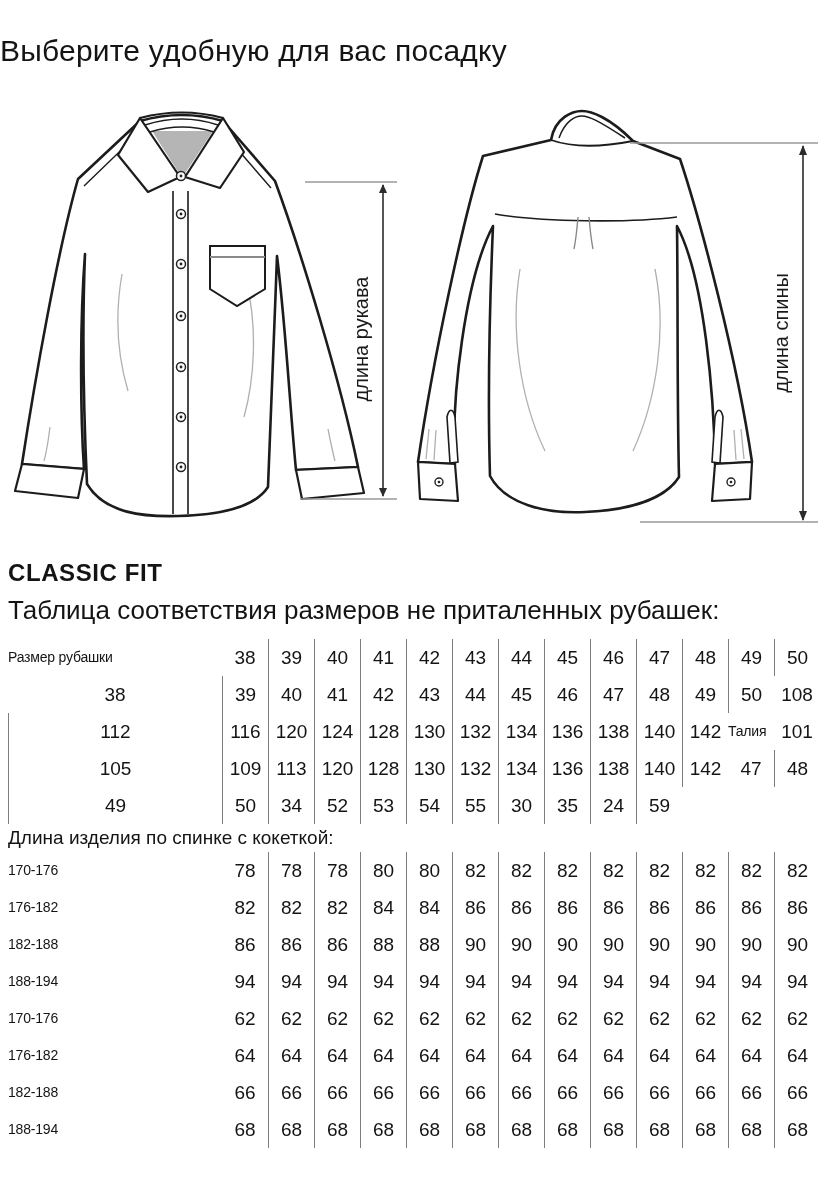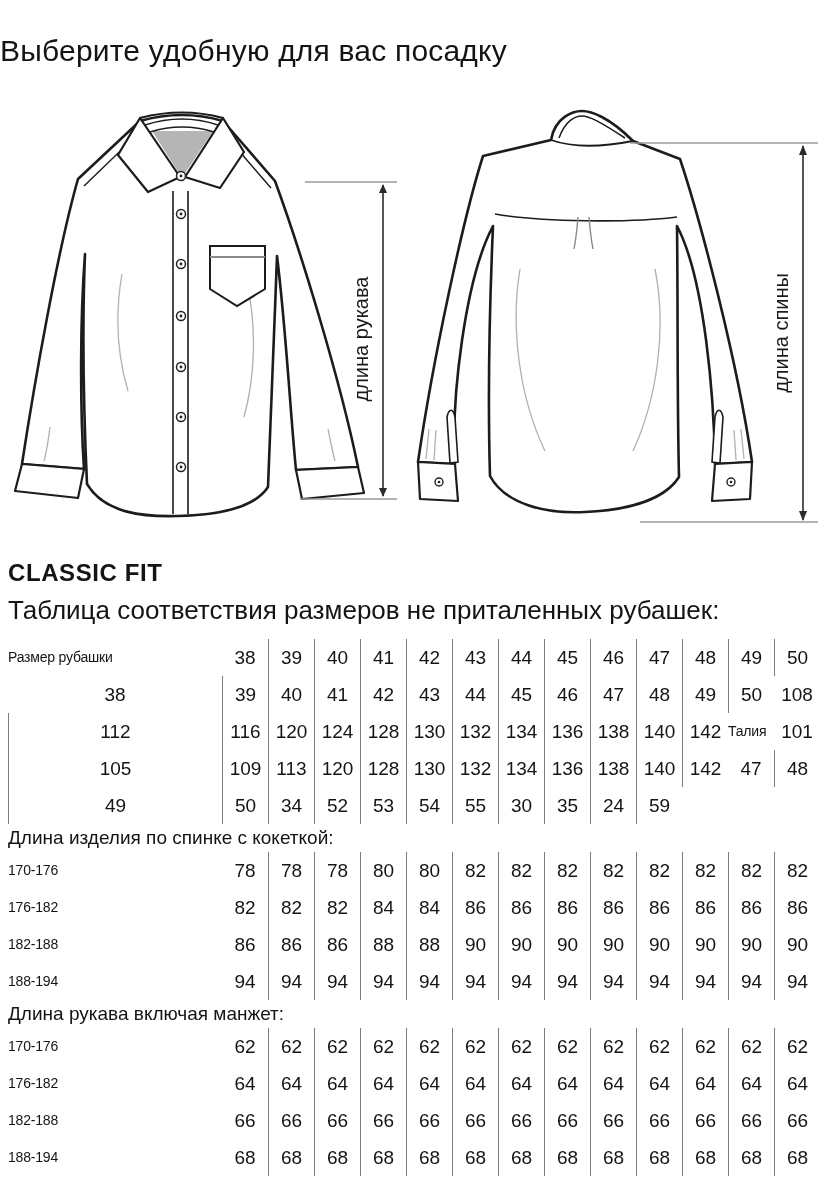--- a/index.html
+++ b/index.html
@@ -250,21 +250,20 @@
       <div class="cell sep">94</div>
       <div class="cell sep">94</div>
       <div class="cell sep">94</div>
       <div class="cell sep">94</div>
       <div class="cell sep">94</div>
       <div class="cell sep">94</div>
       <div class="cell sep">94</div>
       <div class="cell sep">94</div>
       <div class="cell sep">94</div>
     </div>
-    <div class="sect">Длина рукава включая манжет:</div>
     <div class="tbl">
       <div class="cell lbl">170-176</div>
       <div class="cell">62</div>
       <div class="cell sep">62</div>
       <div class="cell sep">62</div>
       <div class="cell sep">62</div>
       <div class="cell sep">62</div>
       <div class="cell sep">62</div>
       <div class="cell sep">62</div>
       <div class="cell sep">62</div>

